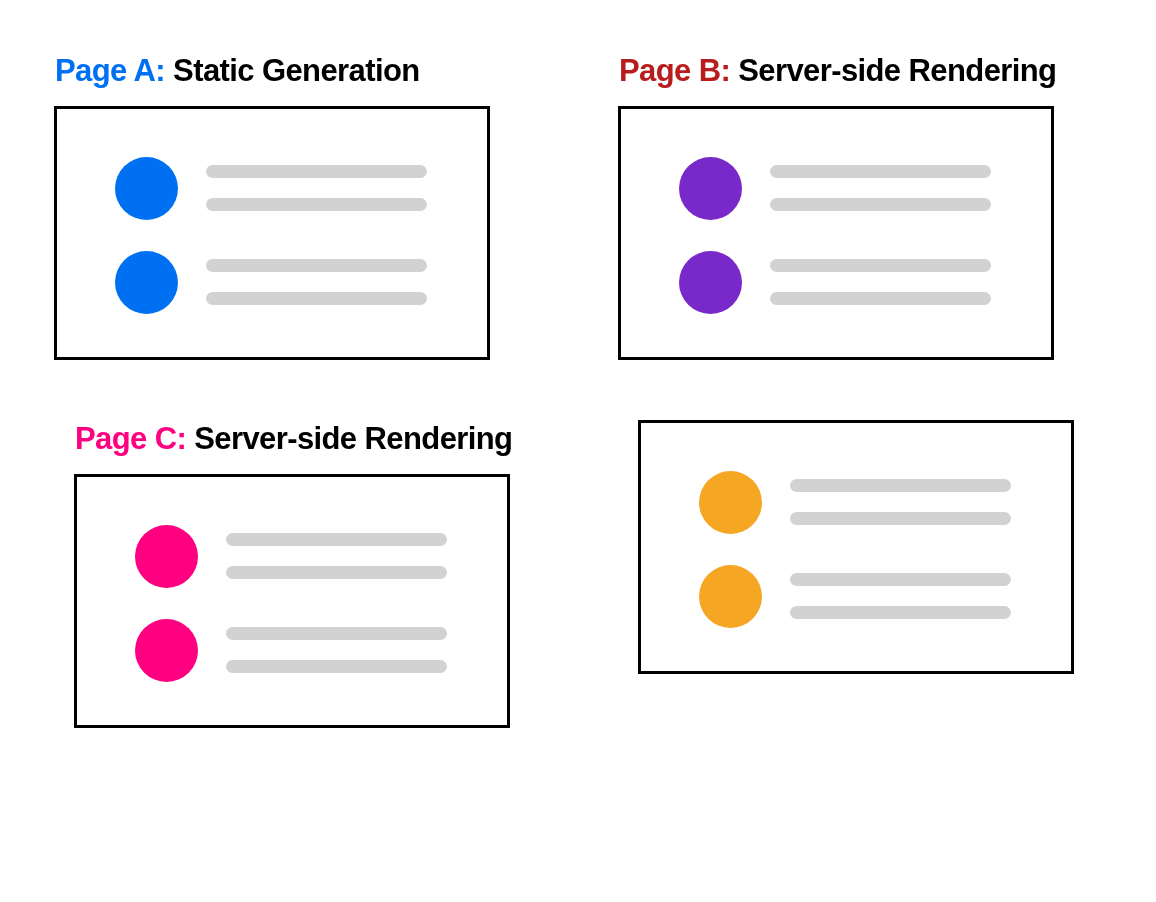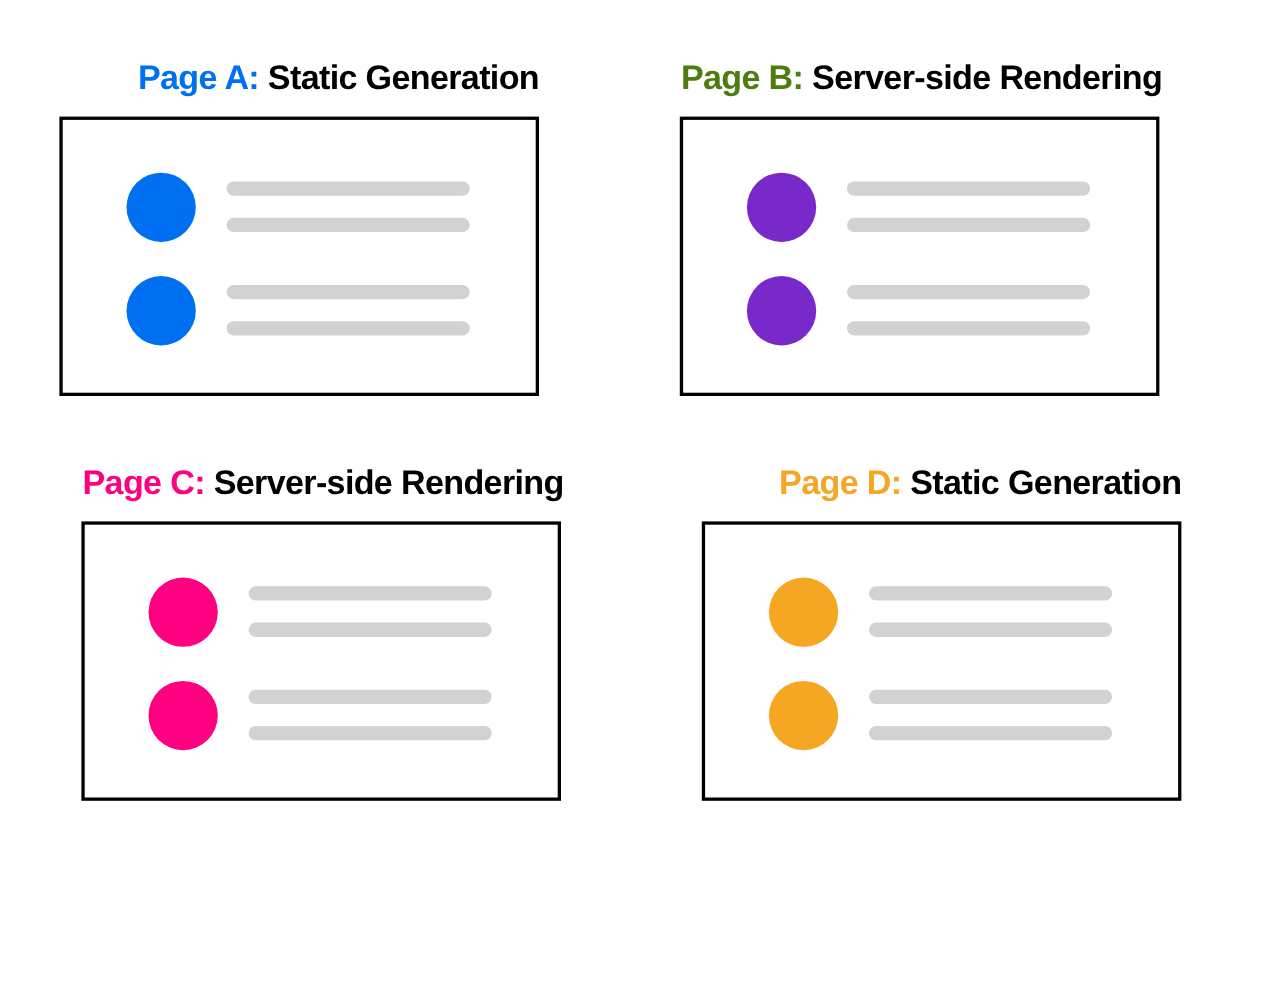--- a/index.html
+++ b/index.html
@@ -25,21 +25,20 @@
     height: 902px;
   }
 
   
   .grid {
     position: absolute;
     left: 54px;
     top: 52px;
     width: 1000px;
     height: 692px;
-    text-align: right;
   }
 
   .page-block {
     position: absolute;
     width: 436px;
   }
   .page-block.col-left  { left: 0px; }
   .page-block.col-right { left: 564px; }
   .page-block.row-top    { top: 0px; }
   .page-block.row-bottom { top: 368px; padding-left: 20px; }
@@ -155,21 +154,21 @@
               <div class="line" style="background: rgb(210, 210, 210);"></div>
               <div class="line" style="background: rgb(210, 210, 210);"></div>
             </div>
           </div>
         </div>
       </div>
     </div>
 
     <div class="page-block col-right row-top">
       <div class="page-heading">
-        <span class="page-label" style="color: #4d7c0f;">Page B:</span>
+        <span class="page-label" style="color: #b91c1c;">Page B:</span>
         <span class="page-mode">Server-side Rendering</span>
       </div>
       <div class="page-card" style="border-color: rgb(0, 0, 0);">
         <div class="card-rows">
           <div class="card-row row-1">
             <div class="avatar" style="background: rgb(121, 40, 202);"></div>
             <div class="lines">
               <div class="line" style="background: rgb(210, 210, 210);"></div>
               <div class="line" style="background: rgb(210, 210, 210);"></div>
             </div>
@@ -204,24 +203,20 @@
             <div class="lines">
               <div class="line" style="background: rgb(210, 210, 210);"></div>
               <div class="line" style="background: rgb(210, 210, 210);"></div>
             </div>
           </div>
         </div>
       </div>
     </div>
 
     <div class="page-block col-right row-bottom">
-      <div class="page-heading">
-        <span class="page-label" style="color: rgb(245, 166, 35);">Page D:</span>
-        <span class="page-mode">Static Generation</span>
-      </div>
       <div class="page-card" style="border-color: rgb(0, 0, 0);">
         <div class="card-rows">
           <div class="card-row row-1">
             <div class="avatar" style="background: rgb(245, 166, 35);"></div>
             <div class="lines">
               <div class="line" style="background: rgb(210, 210, 210);"></div>
               <div class="line" style="background: rgb(210, 210, 210);"></div>
             </div>
           </div>
           <div class="card-row row-2">

